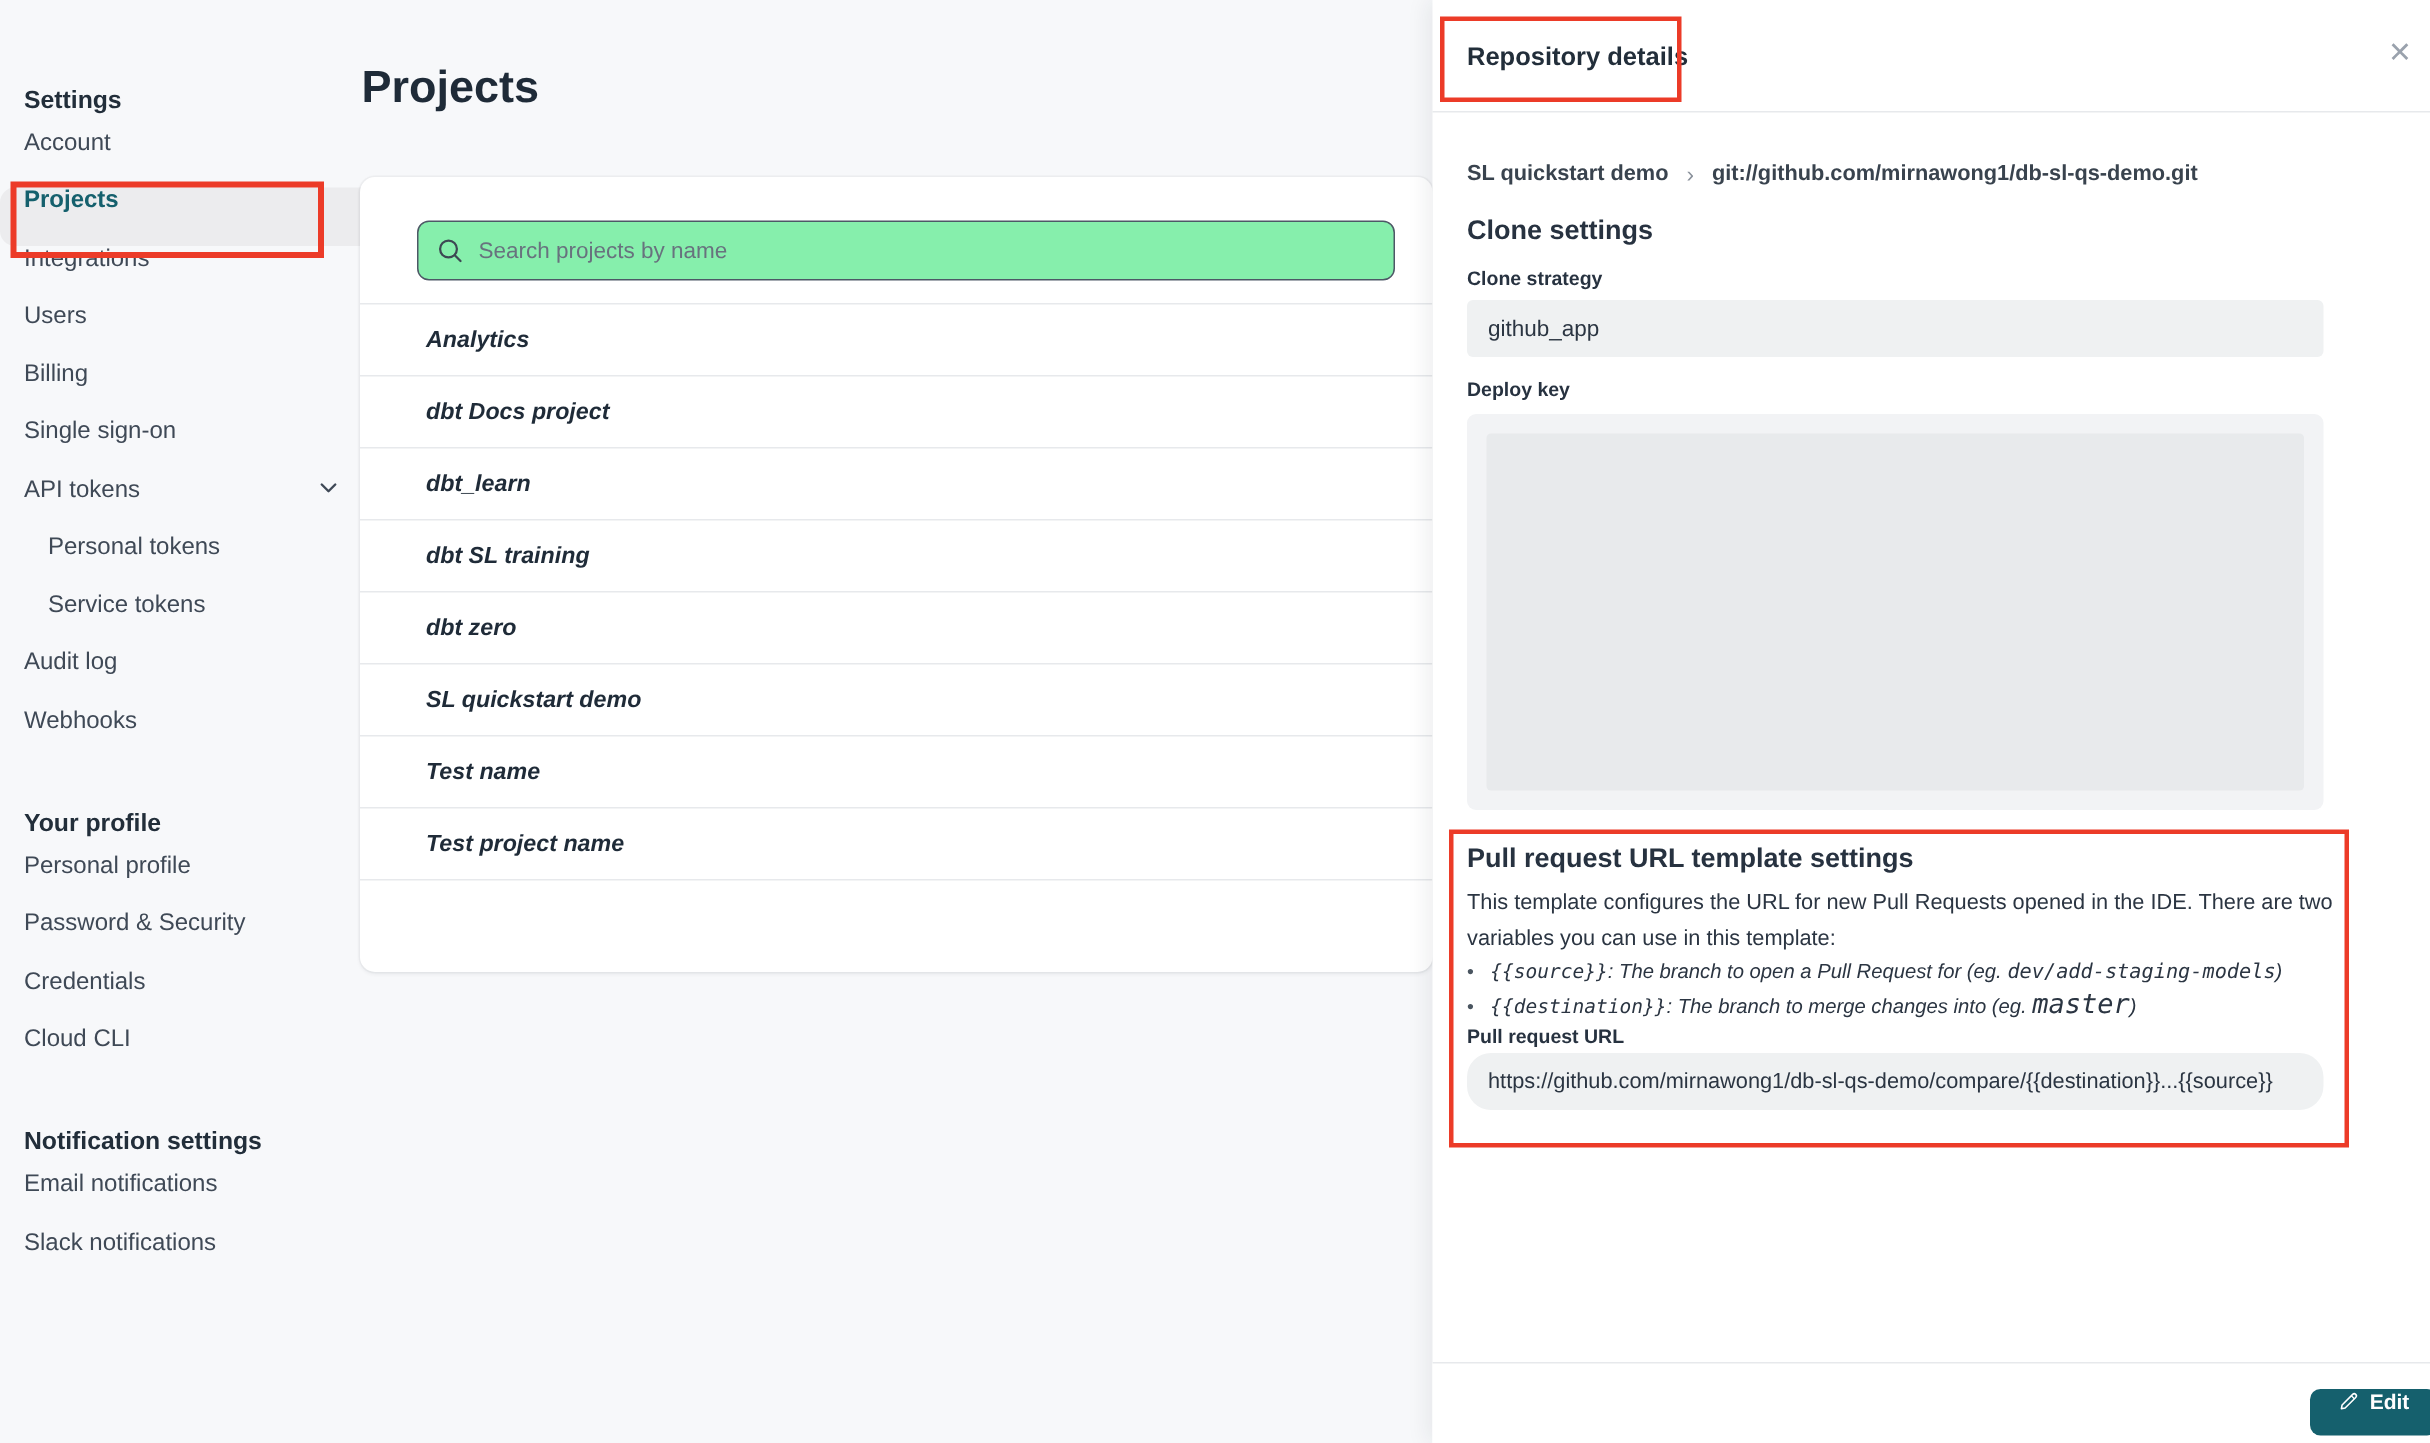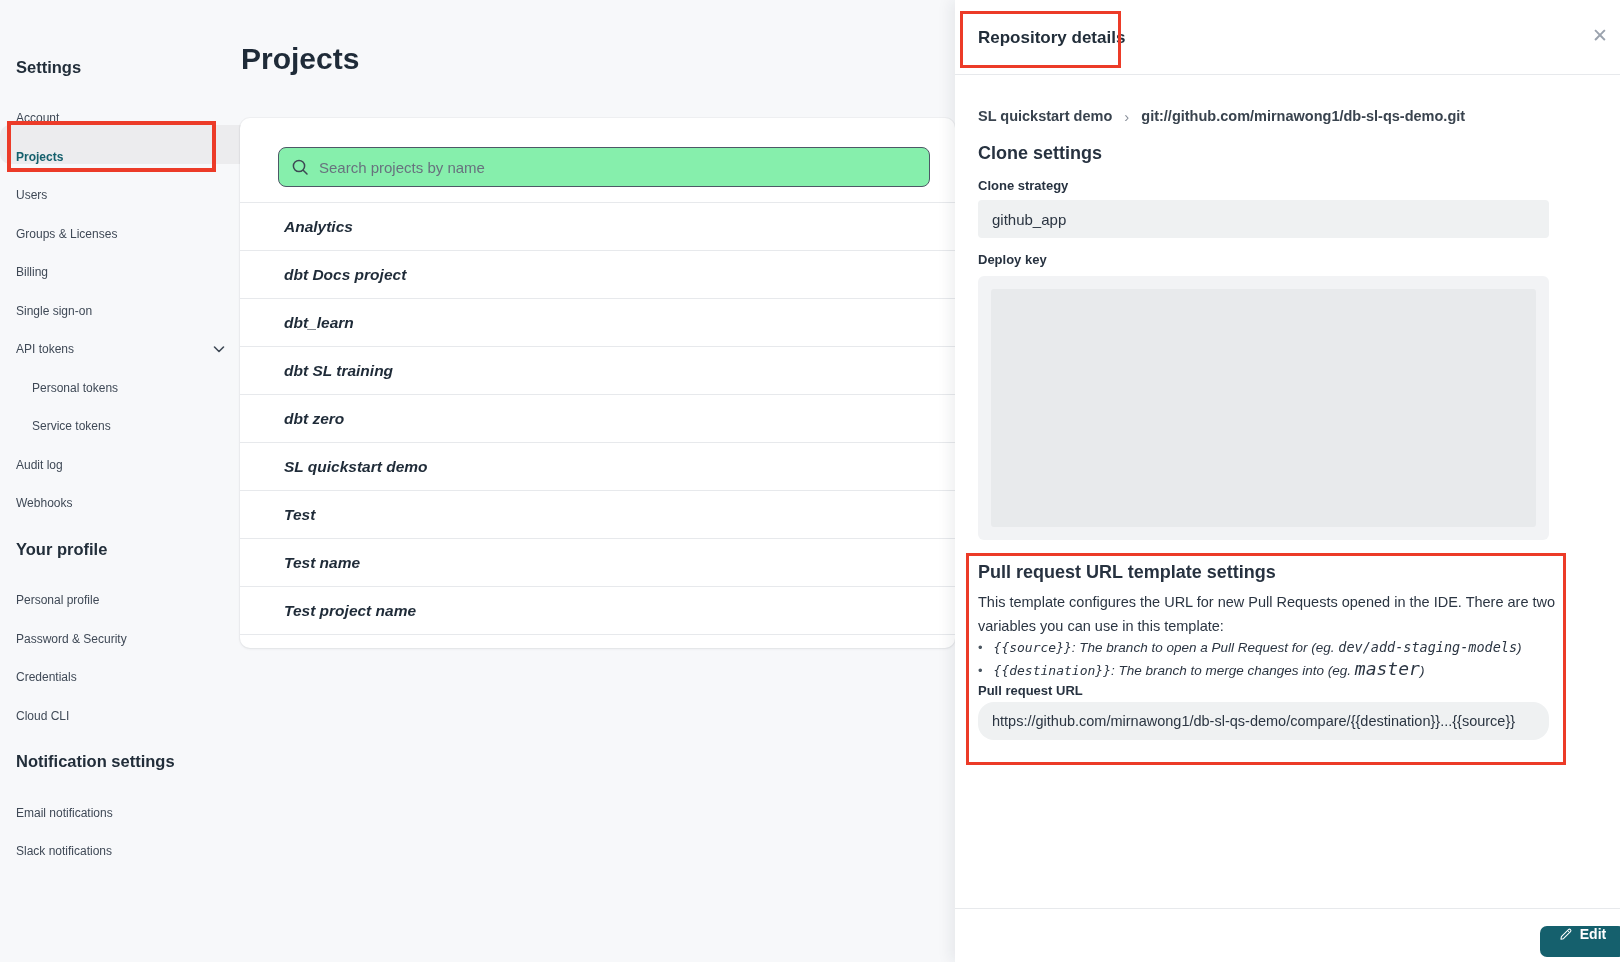--- a/index.html
+++ b/index.html
@@ -10,22 +10,22 @@
   }
 
   
   .sidebar { position:absolute; left:0; top:48px; width:260px; }
   .side-heading {
     height:38.5px; display:flex; align-items:center; padding-left:16px;
     font-size:16.5px; font-weight:700; color:#222e3a;
   }
   .side-sec.gap .side-heading { margin-top:20px; }
   .side-item {
-    height:38.5px; display:flex; align-items:flex-end; padding-left:16px;
-    font-size:12px; color:#3f4956; cursor:pointer; position:relative;
+    height:38.5px; display:flex; align-items:flex-start; padding-left:16px;
+    font-size:16px; color:#3f4956; cursor:pointer; position:relative;
   }
   .side-item.sub { padding-left:32px; }
   .side-item.active {
     color:#15606d; font-weight:700; background:#ececee;
     border-radius:10px; margin-right:7px;
   }
   .chev { margin-left:auto; margin-right:34px; display:flex; align-items:center; }
 
   
   .page-title { position:absolute; left:241px; top:42px; font-size:30px; font-weight:700; color:#1f2b38; }
@@ -114,24 +114,24 @@
 <aside class="sidebar">
   <div class="side-sec">
     <div class="side-heading">Settings</div>
     <div class="side-item">
         <span>Account</span>
       </div>
     <div class="side-item active">
         <span>Projects</span>
       </div>
     <div class="side-item">
+        <span>Integrations</span>
+      </div>
+    <div class="side-item">
         <span>Users</span>
-      </div>
-    <div class="side-item">
-        <span>Groups &amp; Licenses</span>
       </div>
     <div class="side-item">
         <span>Billing</span>
       </div>
     <div class="side-item">
         <span>Single sign-on</span>
       </div>
     <div class="side-item">
       <span>API tokens</span>
       <span class="chev">
@@ -193,21 +193,20 @@
     </span>
     <input type="text" placeholder="Search projects by name" style="">
   </div>
   <div class="rows">
     <div class="row">Analytics</div>
     <div class="row">dbt Docs project</div>
     <div class="row">dbt_learn</div>
     <div class="row">dbt SL training</div>
     <div class="row">dbt zero</div>
     <div class="row">SL quickstart demo</div>
-    <div class="row">Test</div>
     <div class="row">Test name</div>
     <div class="row">Test project name</div>
   </div>
 </div>
 
 <section class="panel">
   <div class="panel-header">
     <div class="panel-title">Repository details</div>
     <div class="close-btn">✕</div>
   </div>

